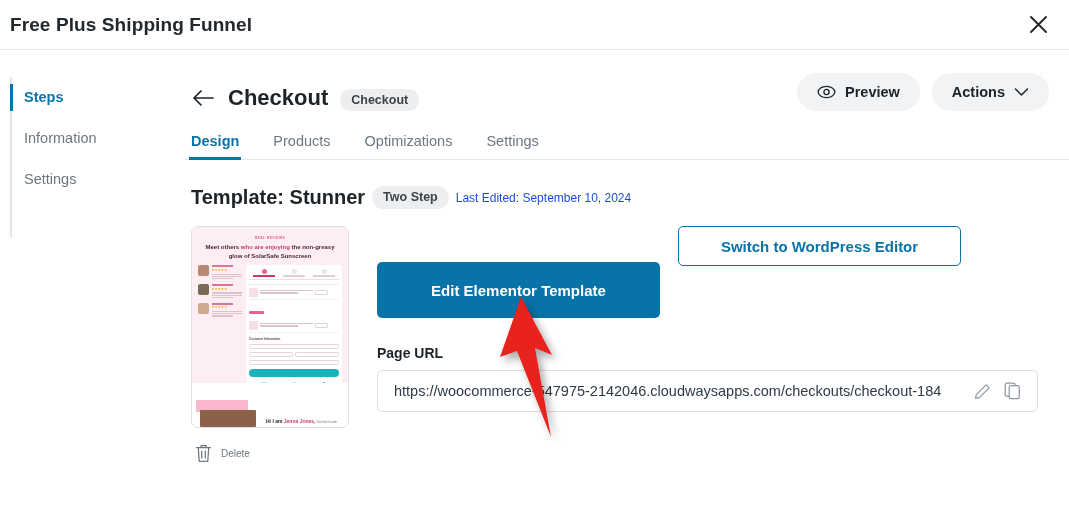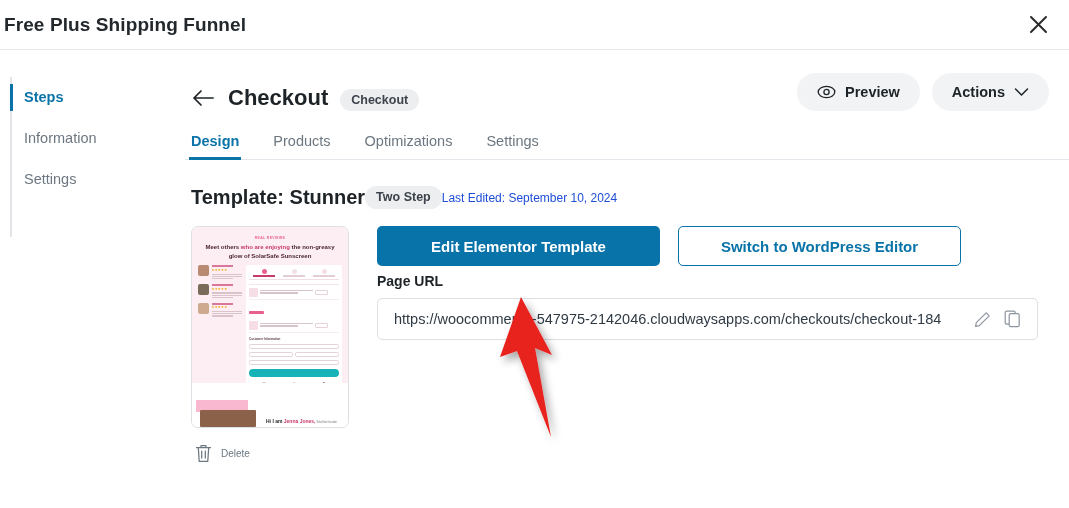--- a/index.html
+++ b/index.html
@@ -17,21 +17,21 @@
     position: relative;
     height: 50px;
     border-bottom: 1px solid #e4e6eb;
     display: flex;
     align-items: center;
   }
   .app-title {
     font-size: 19px;
     font-weight: 700;
     color: #23282d;
-    padding-left: 4px;
+    padding-left: 10px;
     letter-spacing: .1px;
   }
   .close-btn {
     position: absolute;
     right: 16px; top: 50%;
     transform: translateY(-50%);
     width: 30px; height: 30px;
     display: flex; align-items: center; justify-content: center;
     cursor: pointer;
   }
@@ -146,21 +146,21 @@
     position:absolute;
     left: -2px; right: -2px; bottom: -1px;
     height: 3px;
     background: #0a74a8;
   }
 
   
   .tpl-head {
     display: flex;
     align-items: center;
-    gap: 0;
+    gap: 7px;
     padding: 26px 0 0 6px;
   }
   .tpl-title { font-size: 20px; font-weight: 700; color:#1d2327; }
   .tpl-meta { font-size: 12px; color: #1d4ed8; }
 
   .content-row {
     display: flex;
     padding: 17px 0 0 6px;
     gap: 28px;
   }
@@ -242,41 +242,42 @@
   }
 
   
   .right-col { flex: 1; padding-right: 18px; }
   .btn-row { display:flex; gap:18px; }
   .btn-primary {
     background: #0873a8;
     color:#fff;
     border:none;
     border-radius: 5px;
-    height: 40px;
+    height: 56px;
     width: 283px;
     font-size: 15px;
     font-weight: 700;
     cursor:pointer;
     font-family: inherit;
+    margin-top: 36px;
   }
   .btn-outline {
     background:#fff;
     color:#0873a8;
     border: 1.5px solid #0873a8;
     border-radius: 5px;
     height: 40px;
     width: 283px;
     font-size: 15px;
     font-weight: 700;
     cursor:pointer;
     font-family: inherit;
   }
   .url-label {
-    margin-top: 7px;
+    margin-top: 27px;
     font-size: 14px;
     font-weight: 700;
     color:#1d2327;
   }
   .url-field {
     margin-top: 9px;
     height: 42px;
     border: 1px solid #dcdfe3;
     border-radius: 5px;
     display:flex;

